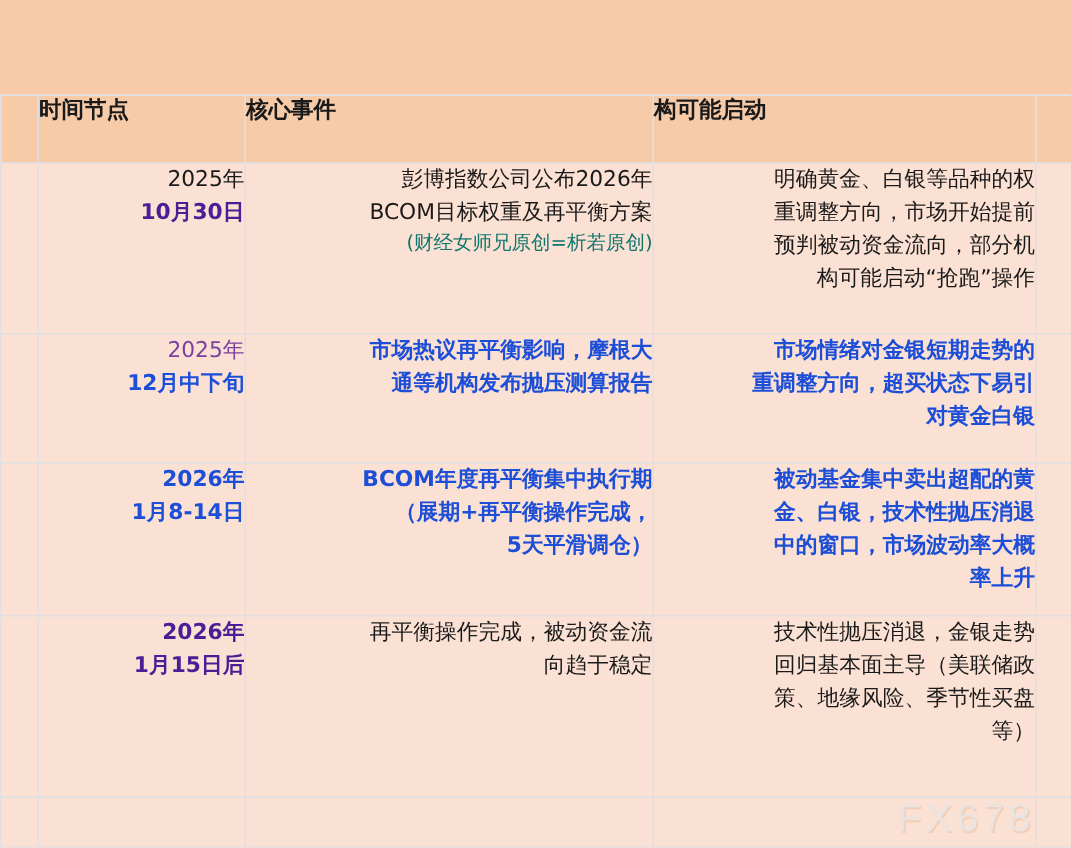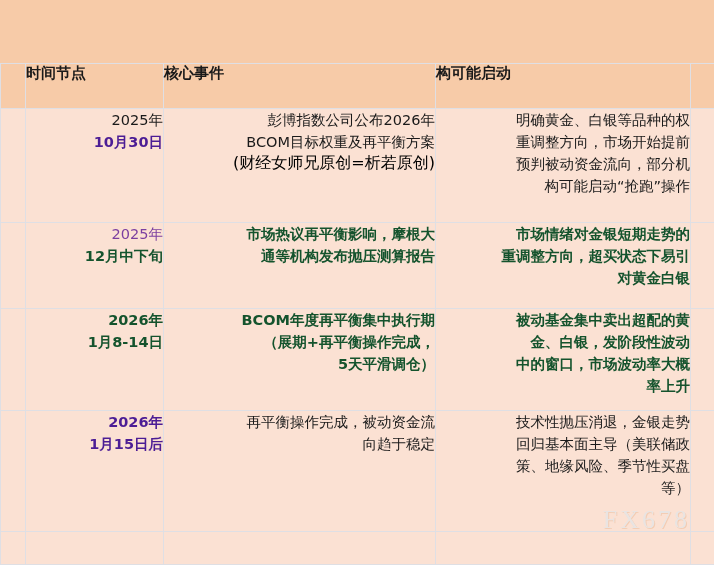--- a/index.html
+++ b/index.html
@@ -85,39 +85,39 @@
     font-size: 14.5px;
     line-height: 22px;
     color: #1A1A1A;
   }
   .cell .ln { display: block; text-align: right; }
 
   
   .t-dark      { color: #1A1A1A; }
   .t-dark-b    { color: #4c1d95; font-weight: bold; }
   .t-purple    { color: #7B3FA0; }
-  .t-purple-b  { color: #14532d; font-weight: bold; }
-  .t-gray      { color: #000000; font-size: 16px; line-height: 20px; }
+  .t-purple-b  { color: #1d4ed8; font-weight: bold; }
+  .t-gray      { color: #0f766e; font-size: 13px; line-height: 20px; }
 
   .row-1 td { height: 114px; }
   .row-2 td { height: 86px; }
   .row-3 td { height: 102px; }
   .row-4 td { height: 121px; }
   .row-5 td { height: 33px; }
 
   
   .watermark {
     position: absolute;
     right: 24px;
-    bottom: 30px;
+    bottom: 4px;
     font-size: 26px;
     letter-spacing: 3px;
     color: #E9E4E2;
     text-shadow: 1px 1px 0 #F3CDB4;
-    font-family: Liberation Serif, serif;
+    font-family: Liberation Sans, sans-serif;
     pointer-events: none;
     user-select: none;
   }
 </style>
 </head>
 <body>
 
 <div class="sheet">
 
   <div class="title-band">
@@ -185,21 +185,21 @@
           <span class="ln t-purple-b">2026年</span>
           <span class="ln t-purple-b">1月8-14日</span>
         </td>
         <td class="cell">
           <span class="ln t-purple-b">BCOM年度再平衡集中执行期</span>
           <span class="ln t-purple-b">（展期+再平衡操作完成，</span>
           <span class="ln t-purple-b">5天平滑调仓）</span>
         </td>
         <td class="cell">
           <span class="ln t-purple-b">被动基金集中卖出超配的黄</span>
-          <span class="ln t-purple-b">金、白银，发阶段性波动</span>
+          <span class="ln t-purple-b">金、白银，技术性抛压消退</span>
           <span class="ln t-purple-b">中的窗口，市场波动率大概</span>
           <span class="ln t-purple-b">率上升</span>
         </td>
         <td></td>
       </tr>
 
       <tr class="row-4">
         <td></td>
         <td class="cell">
           <span class="ln t-dark-b">2026年</span>

